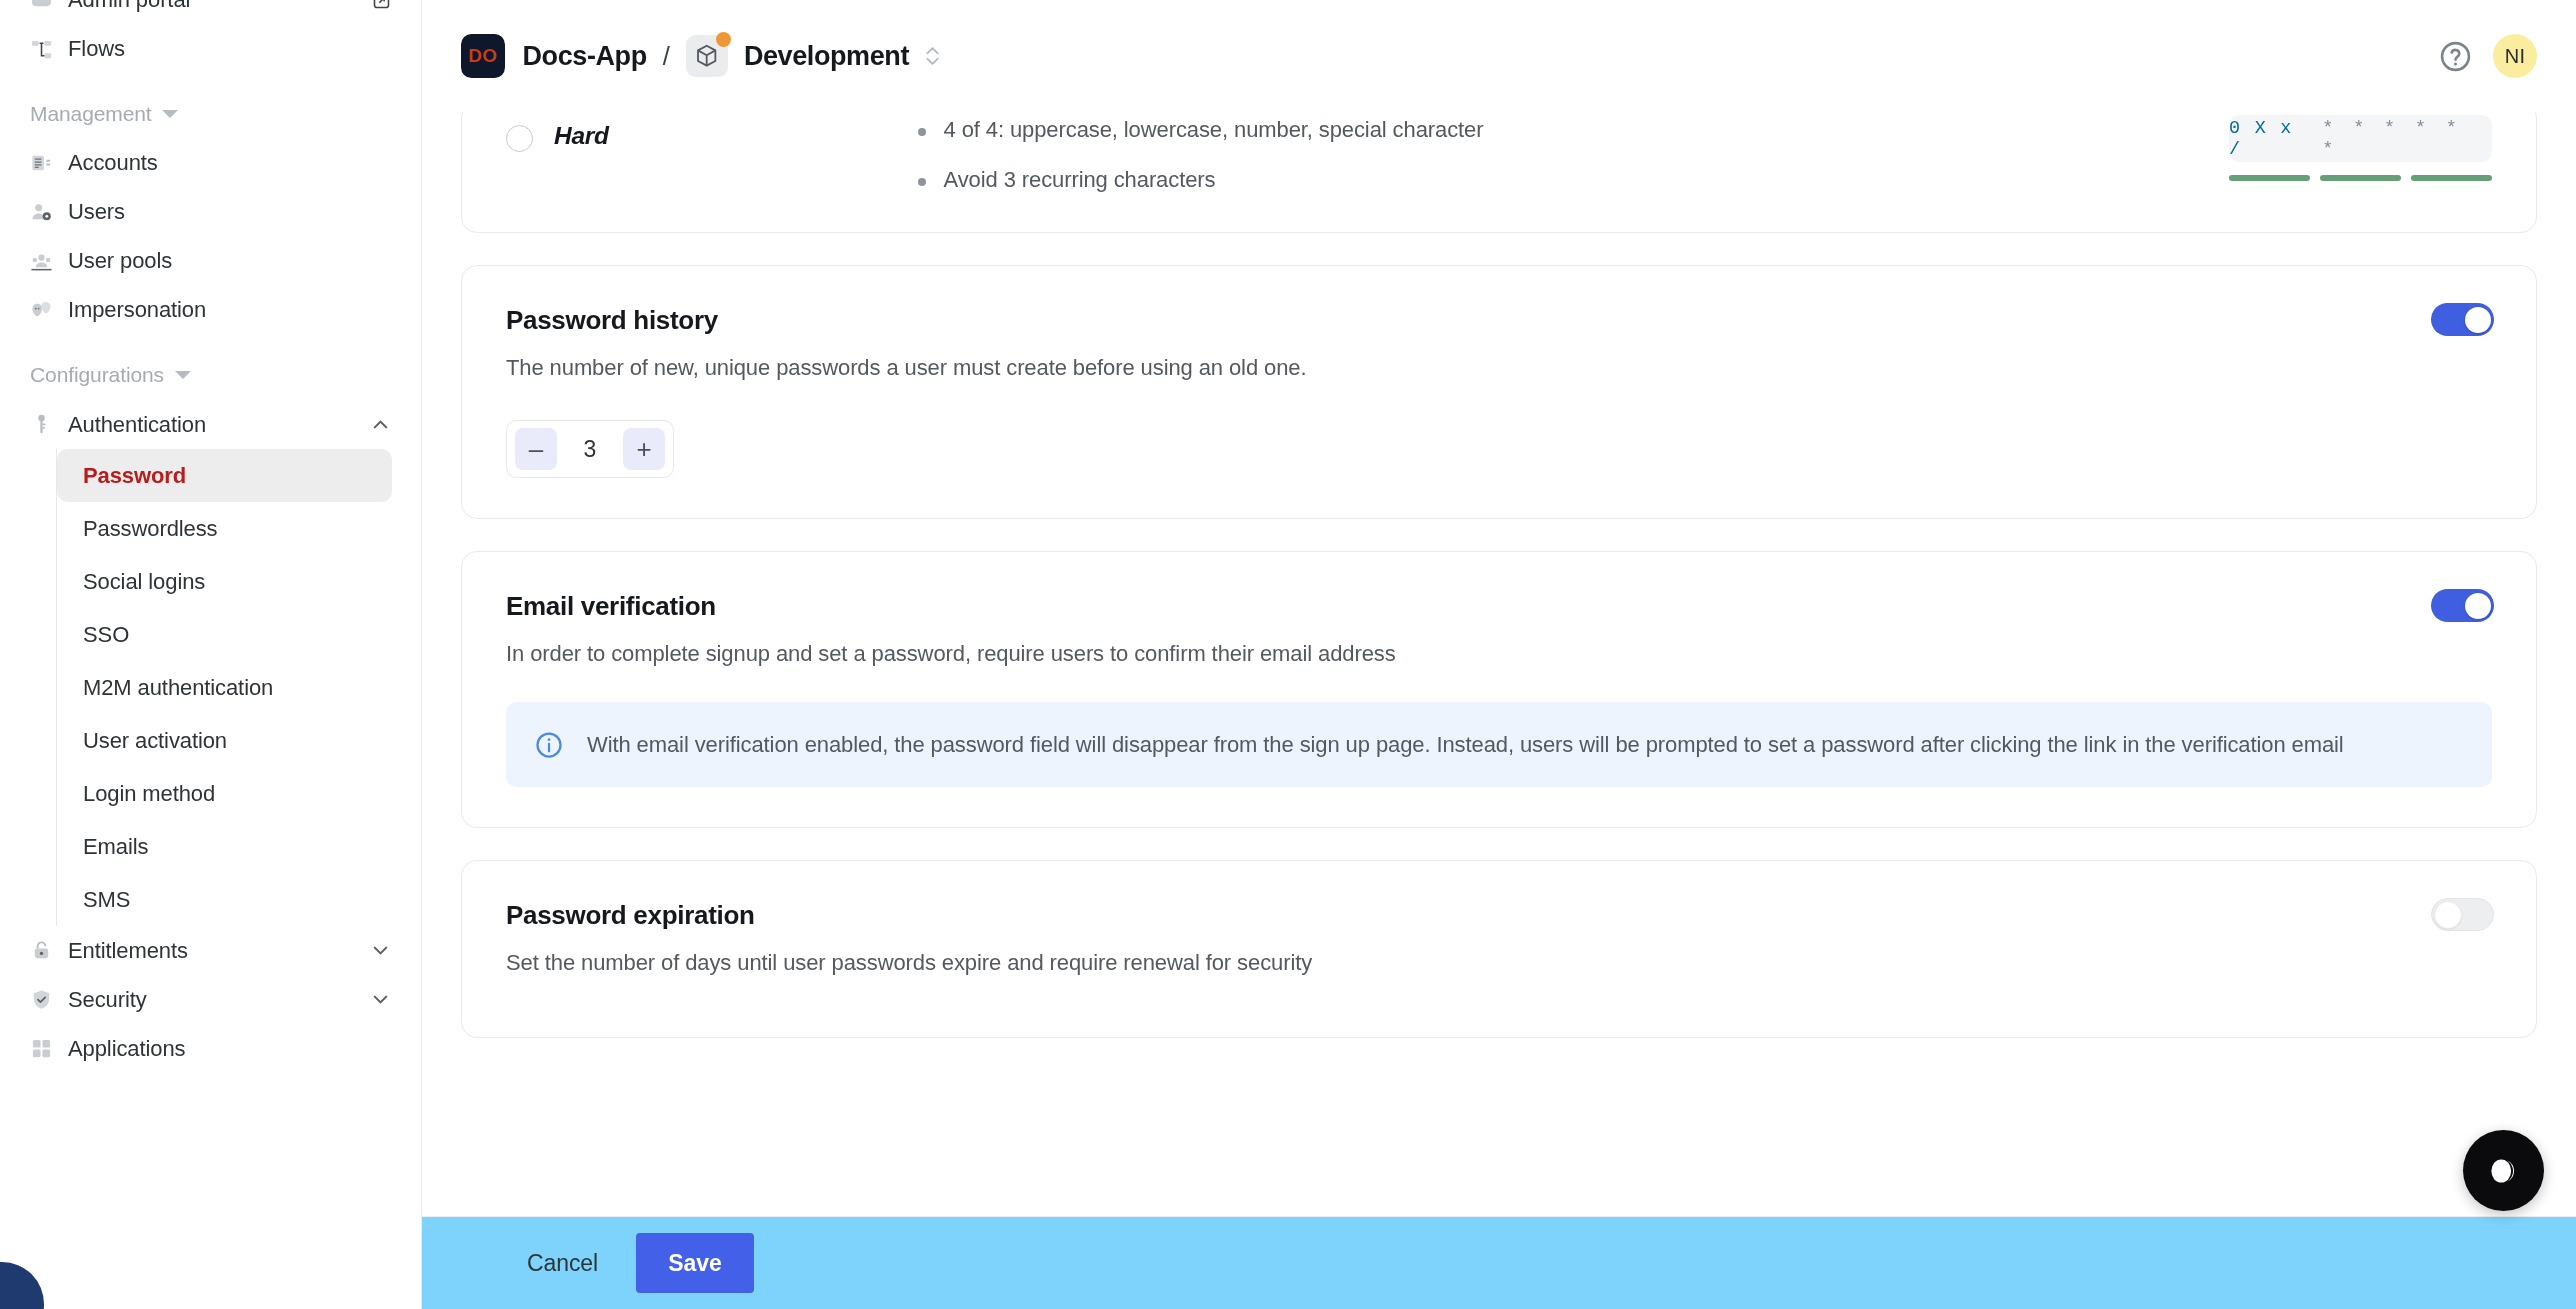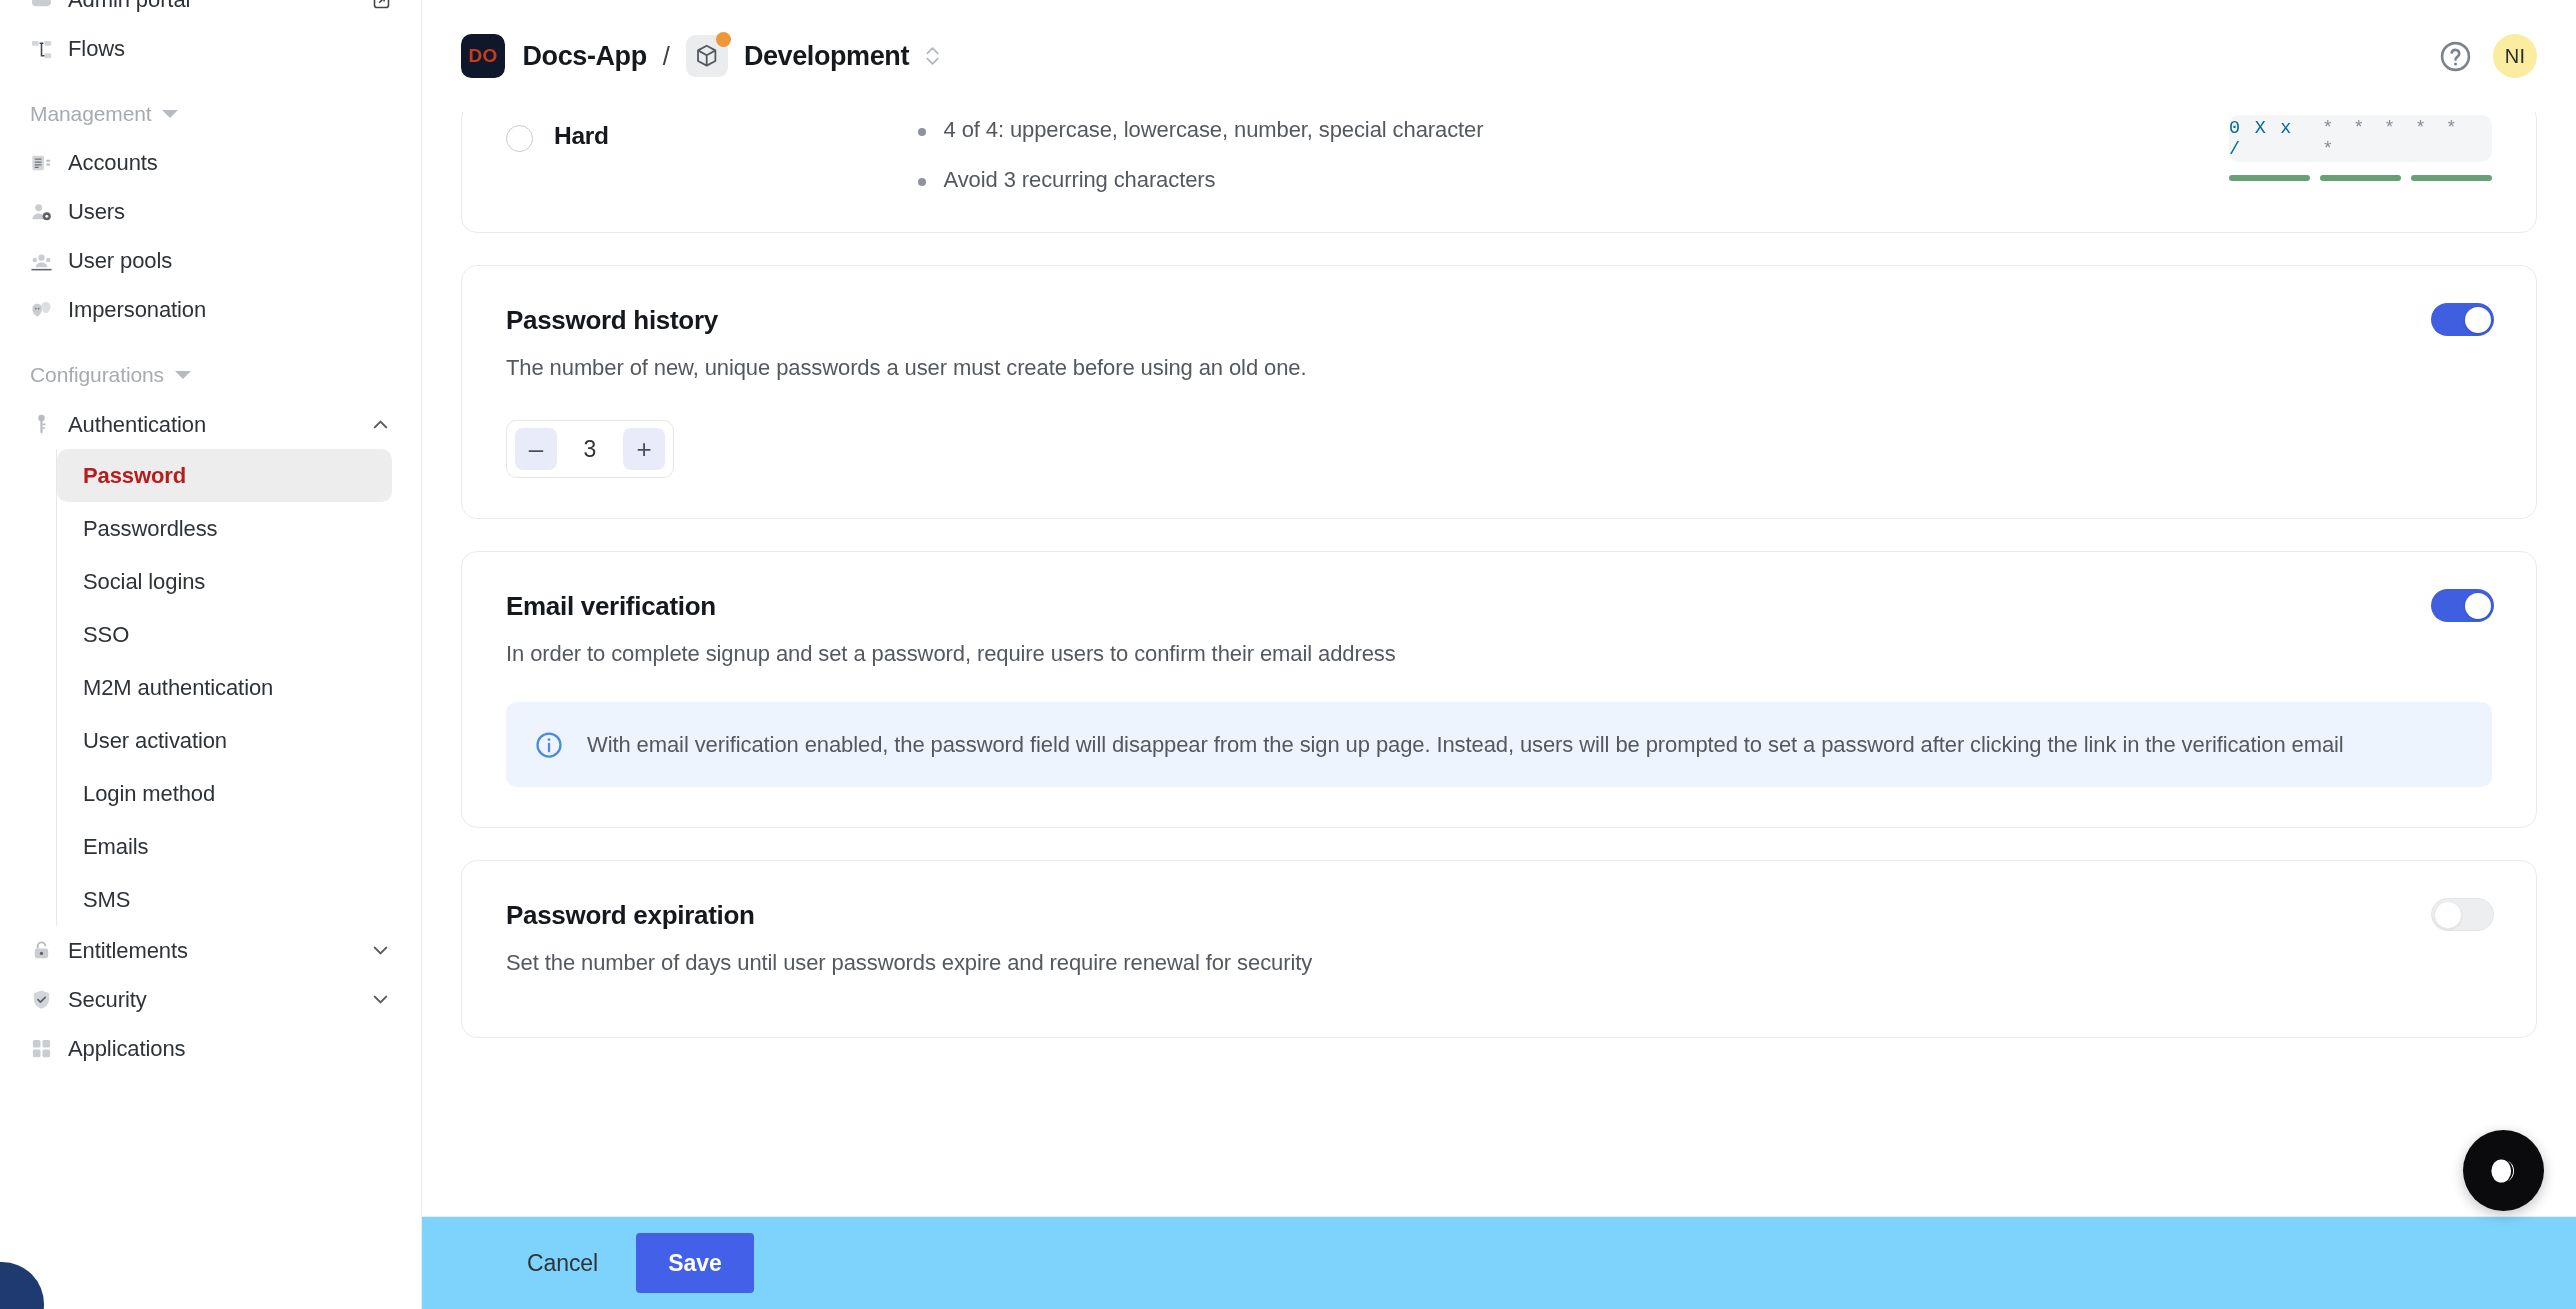--- a/index.html
+++ b/index.html
@@ -135,21 +135,21 @@
     background: #ffffff;
     border: 1.8px solid #e9eaec;
     border-radius: 16px;
     margin-bottom: 32px;
     position: relative;
   }
 
   
   .card-cut { height: 131px; overflow: hidden; padding: 0; }
   .cut-inner { display: flex; padding: 0 44px; height: 100%; }
-  .radio-col { width: 412px; padding-top: 19px; display: flex; align-items: flex-start; gap: 21px; }
+  .radio-col { width: 412px; padding-top: 19px; display: flex; align-items: flex-start; gap: 21px; font-style: italic; }
   .radio {
     width: 27px; height: 27px; border-radius: 50%;
     border: 1.8px solid #c6cace; background: #fff; flex: 0 0 27px;
     margin-top: 2.6px; cursor: pointer;
   }
   .radio-lbl { font-size: 24.5px; font-weight: 700; color: #15181c; letter-spacing: -0.3px; }
   .bullets { padding-top: 14px; flex: 1; }
   .bullet { display: flex; align-items: flex-start; gap: 17.5px; margin-bottom: 24px; }
   .bdot { width: 8px; height: 8px; border-radius: 50%; background: #8e949b; margin-top: 11.4px; flex: 0 0 8px; }
   .btxt { font-size: 22px; color: #53595f; letter-spacing: -0.1px; }

